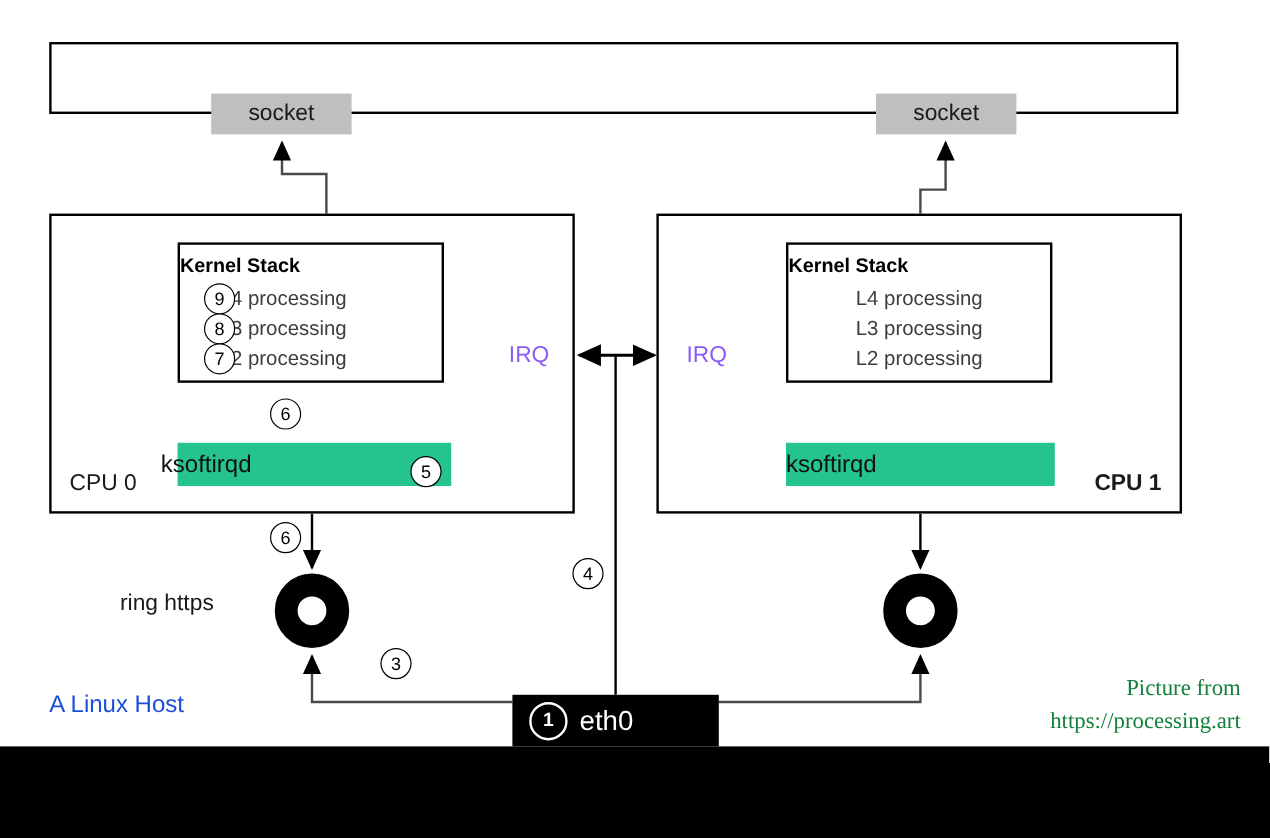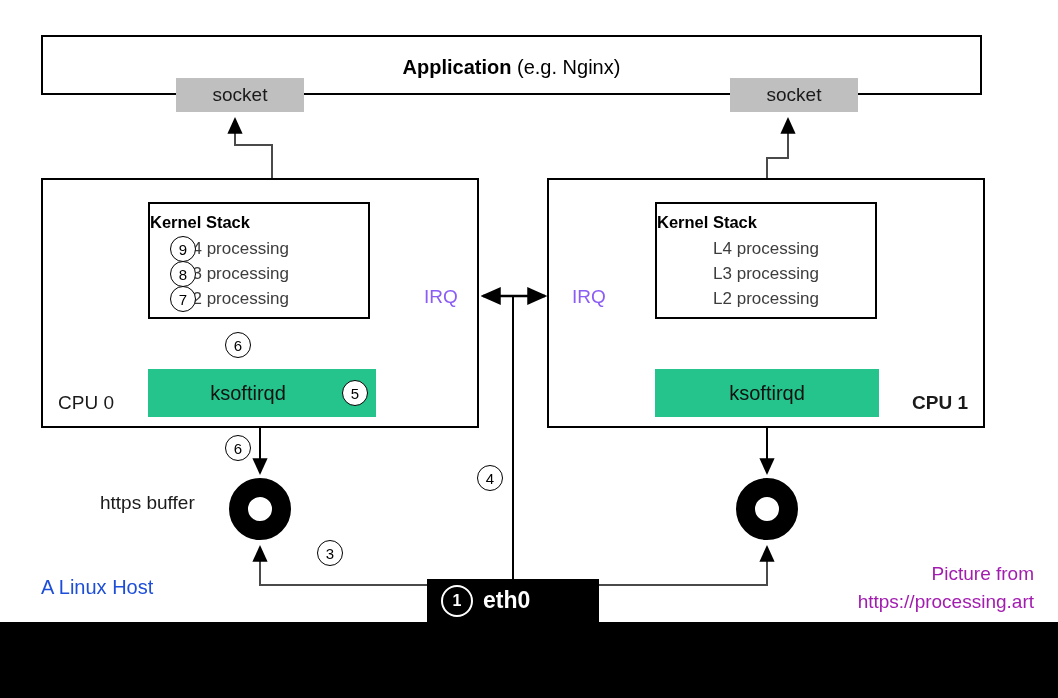--- a/index.html
+++ b/index.html
@@ -62,21 +62,21 @@
   .socket {
     position: absolute;
     box-sizing: border-box;
     background: #bfbfbf;
     color: #1a1a1a;
     font-size: 19px;
     display: flex;
     align-items: center;
     justify-content: center;
     height: 34px;
-    width: 128px;
+    width: 117px;
     top: 78px;
   }
   .socket-left  { left: 176px; }
   .socket-right { left: 730px; }
 
   
   .kstack-title {
     text-align: left;
     font-size: 16.5px;
     font-weight: 700;
@@ -115,25 +115,25 @@
     height: 26px;
   }
   .badge.on-stack { left: -13px; top: 0px; }
   .badge.free { z-index: 30; }
 
   
   .ksoftirqd {
     position: absolute;
     box-sizing: border-box;
     background: #25c48d;
-    height: 48px;
+    height: 36px;
     top: 369px;
     display: flex;
     align-items: center;
-    justify-content: center;
+    justify-content: flex-start;
     font-size: 20px;
     color: #111111;
   }
   .ks0 { left: 148px; width: 228px; }
   .ks1 { left: 655px; width: 224px; }
   .ks0 .ks-label { position: relative; left: -14px; }
 
   
   .cpu-label {
     position: absolute;
@@ -191,21 +191,20 @@
     align-items: center;
     padding-left: 14px;
     box-sizing: border-box;
     z-index: 20;
   }
   .eth0-label {
     color: #ffffff;
     font-size: 23px;
     margin-left: 10px;
     white-space: nowrap;
-    font-weight: bold;
   }
   .eth0-badge {
     position: relative;
     width: 28px;
     height: 28px;
     border: 2px solid #ffffff;
     border-radius: 50%;
     background: #000000;
     color: #ffffff;
     display: flex;
@@ -225,23 +224,23 @@
     color: #1d4ed8;
     white-space: nowrap;
   }
 
   
   .attribution {
     position: absolute;
     right: 24px;
     top: 560px;
     text-align: right;
-    font-family: Liberation Sans, sans-serif;
-    font-size: 19px;
-    color: #a21caf;
+    font-family: Liberation Serif, serif;
+    font-size: 19px;
+    color: #15803d;
     line-height: 1.45;
   }
 
   
   .bottom-band {
     position: absolute;
     left: 0;
     top: 622px;
     width: 1058px;
     height: 76px;
@@ -284,23 +283,20 @@
     <path d="M483,296 L545,296" fill="none" stroke="#000000" stroke-width="2.4" marker-start="url(#ah-rev)" marker-end="url(#ah)"></path>
 
     <path d="M441,393 L469,393 L469,322" fill="none" stroke="#4a4a4a" stroke-width="2" marker-end="url(#ah)"></path>
     <path d="M469,393 L383,393" fill="none" stroke="#4a4a4a" stroke-width="2" marker-end="url(#ah)"></path>
 
     <path d="M595,393 L595,322" fill="none" stroke="#000000" stroke-width="2" marker-end="url(#ah)"></path>
     <path d="M595,393 L648,393" fill="none" stroke="#000000" stroke-width="2" marker-end="url(#ah)"></path>
   </svg>
 
   <div class="box app-box"></div>
-  <div class="app-title">
-    <b>Application</b><span class="light"> (e.g. Nginx)</span>
-  </div>
 
   <div class="socket socket-left">
     <span>socket</span>
   </div>
   <div class="socket socket-right">
     <span>socket</span>
   </div>
 
   <div class="box cpu-box cpu0-box"></div>
   <div class="cpu-label cpu0-label">CPU 0</div>
@@ -348,21 +344,21 @@
 
   <div class="irq-label irq-right">IRQ</div>
 
   <div class="badge free" style="left:225px; top:332px;">6</div>
   <div class="badge free" style="left:225px; top:435px;">6</div>
   <div class="badge free" style="left:317px; top:540px;">3</div>
   <div class="badge free" style="left:477px; top:465px;">4</div>
 
   <div class="ring ring0"></div>
   <div class="ring ring1"></div>
-  <div class="ring-label">https buffer</div>
+  <div class="ring-label">ring https</div>
 
   <div class="host-label">A Linux Host</div>
 
   <div class="attribution">
     <div>Picture from</div>
     <div>https://processing.art</div>
   </div>
 
   <div class="eth0-bar">
     <span class="eth0-badge">1</span>

